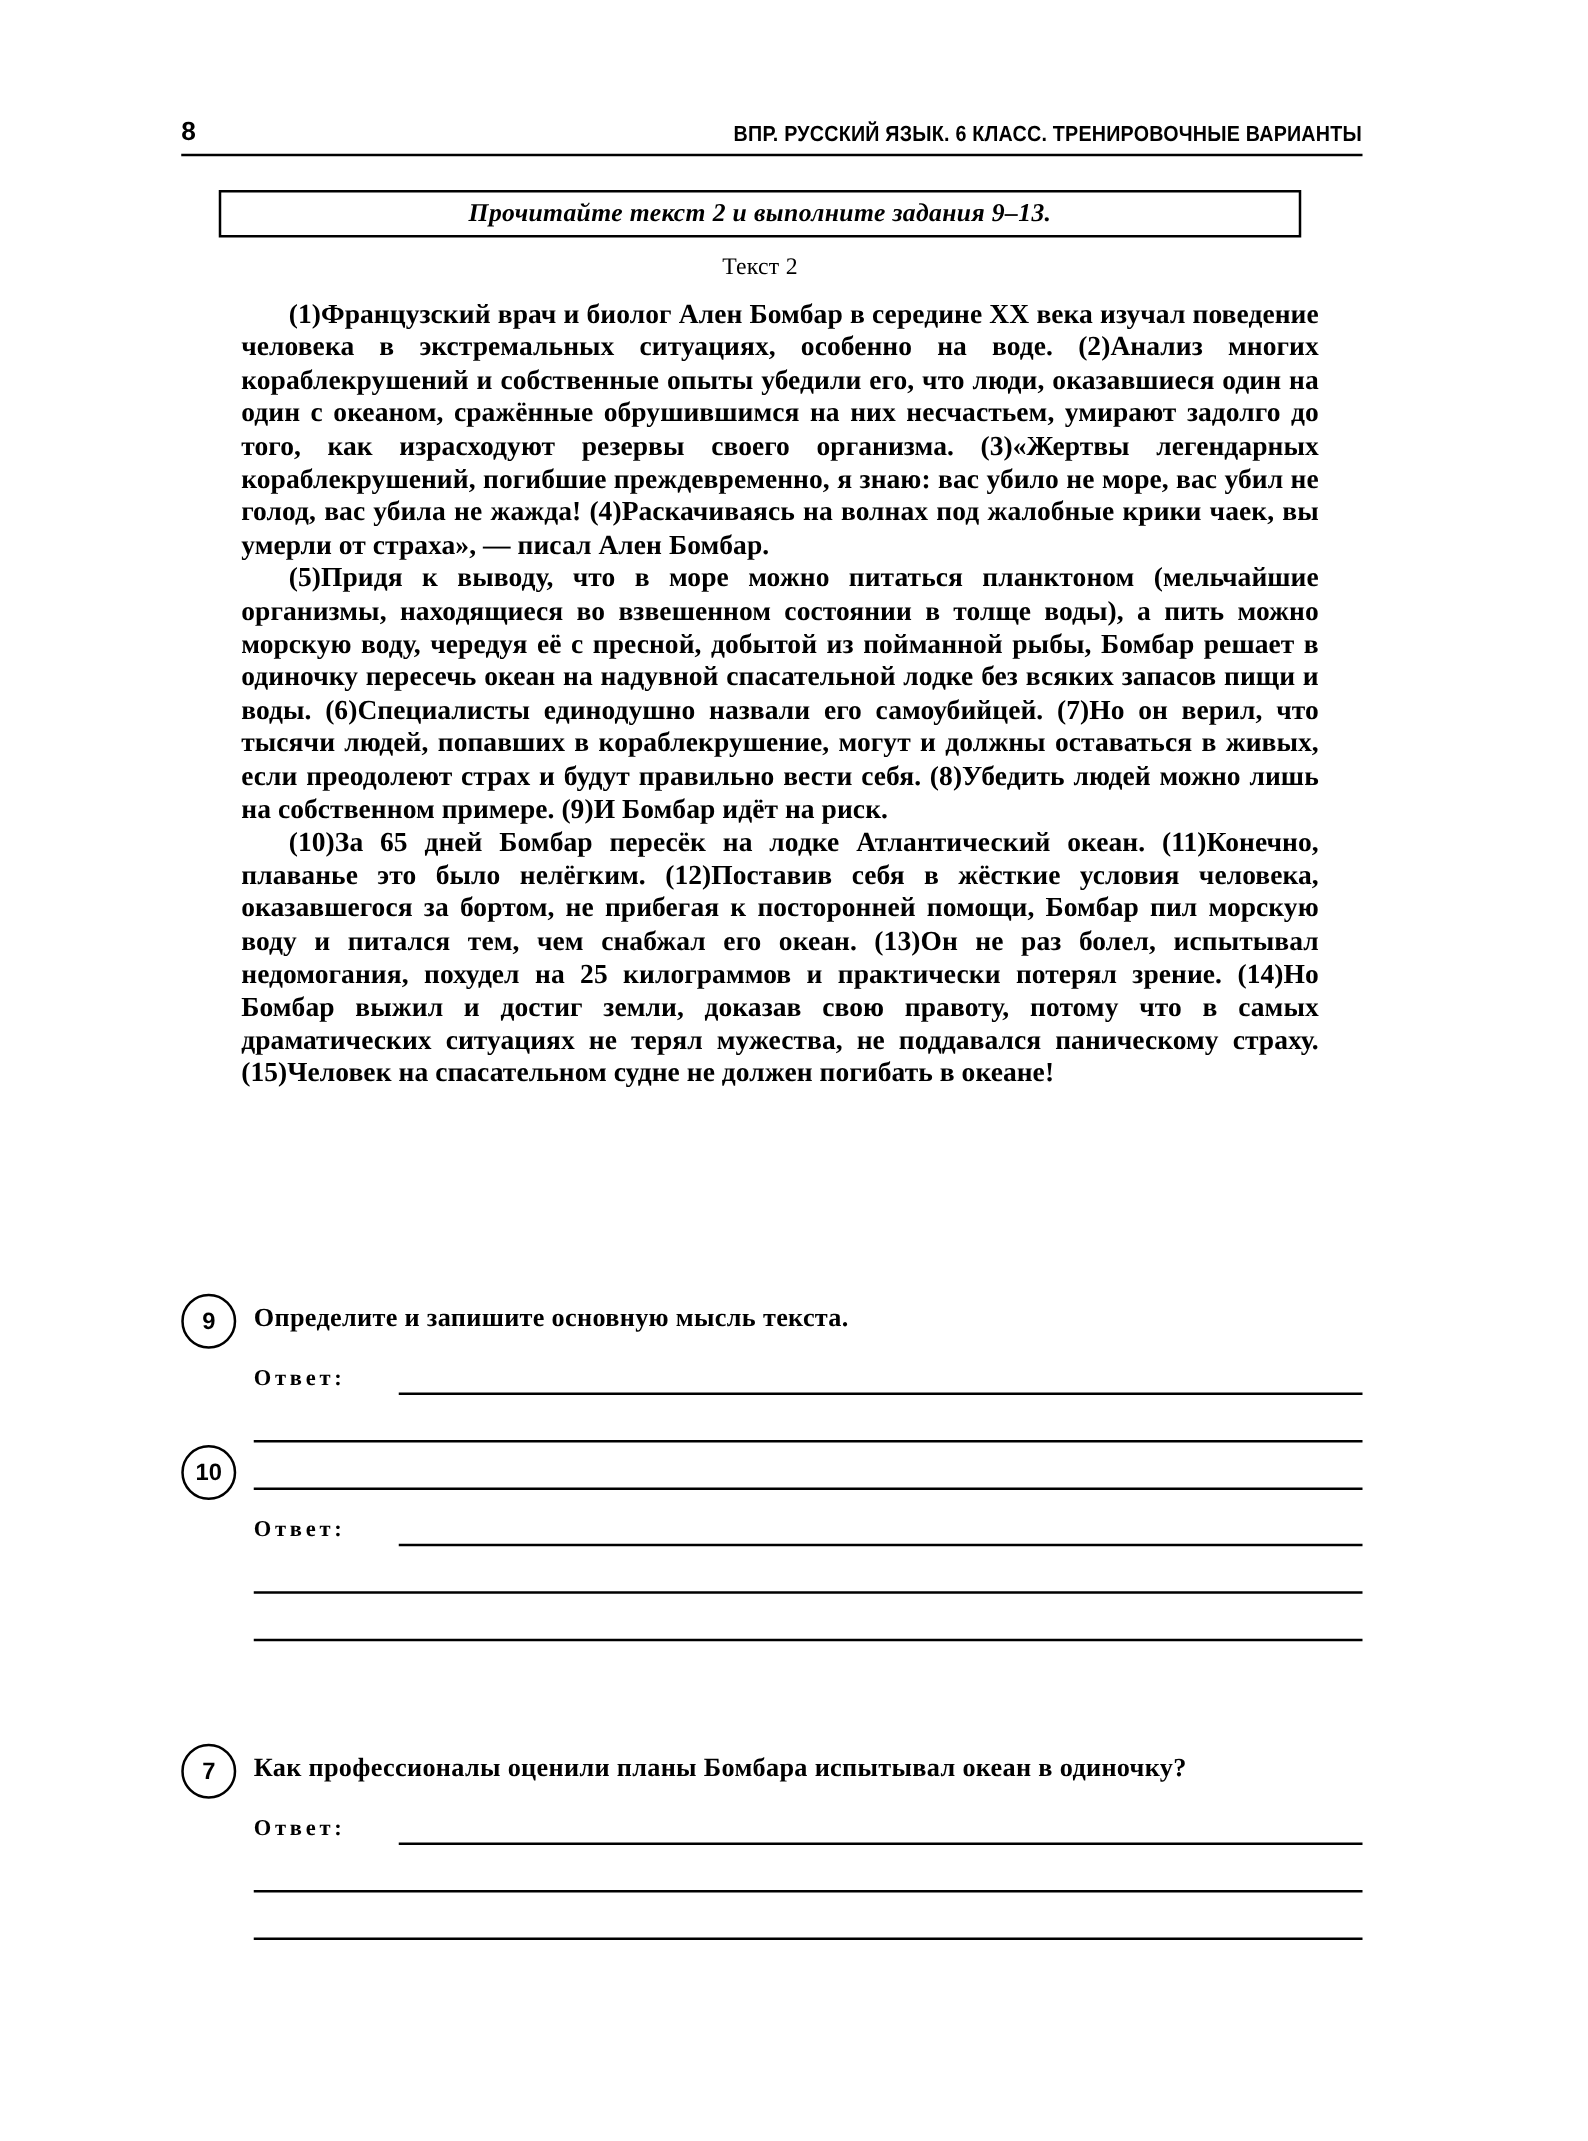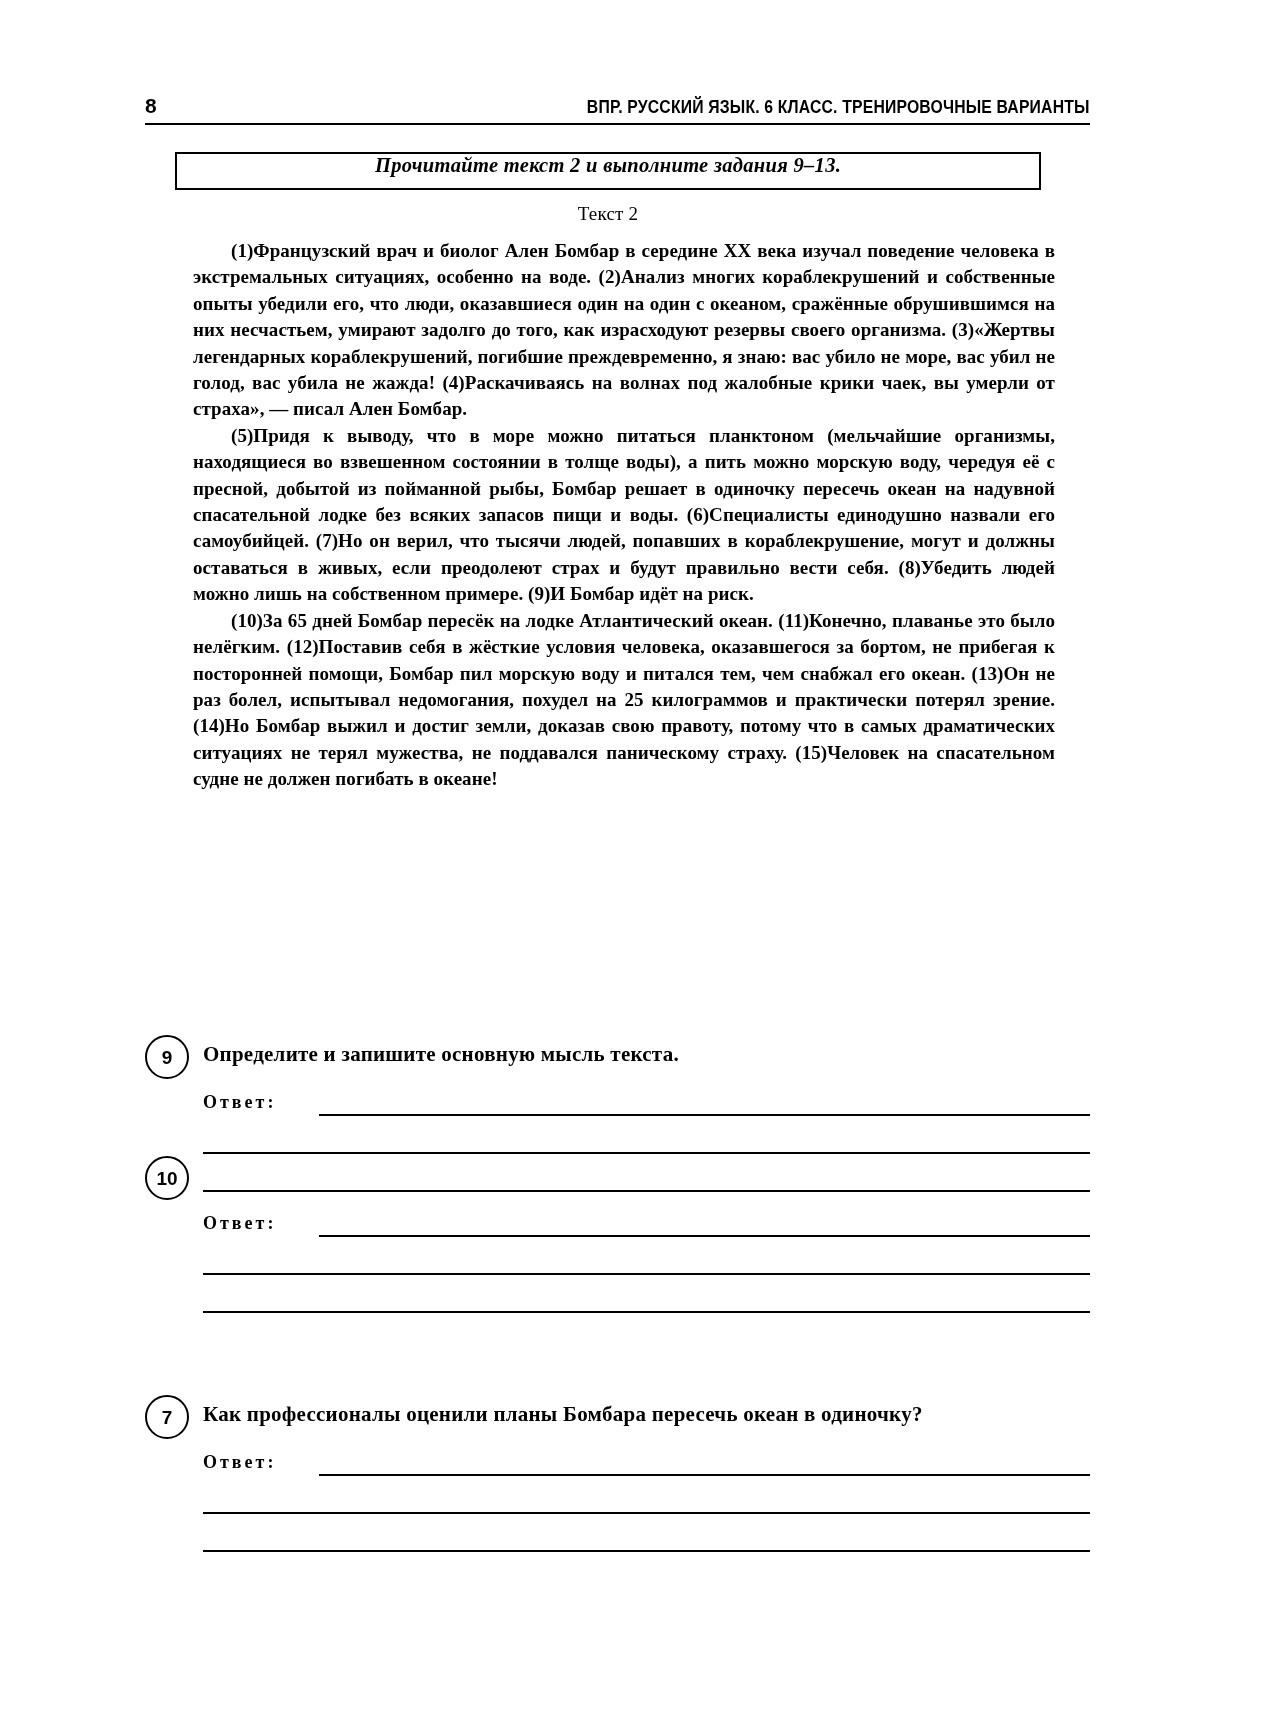--- a/index.html
+++ b/index.html
@@ -64,21 +64,21 @@
   
   .instruction-box {
     position: absolute;
     left: 175px;
     top: 152px;
     width: 866px;
     height: 38px;
     border: 2px solid #000;
     box-sizing: border-box;
     display: flex;
-    align-items: flex-start;
+    align-items: center;
     justify-content: center;
   }
   .instruction-text {
     font-family: "Liberation Serif", "DejaVu Serif", serif;
     font-weight: bold;
     font-style: italic;
     font-size: 20.5px;
     letter-spacing: 0.3px;
     white-space: nowrap;
   }
@@ -98,21 +98,21 @@
     position: absolute;
     left: 193px;
     top: 238px;
     width: 862px;
   }
   .reading p {
     margin: 0;
     text-align: justify;
     text-justify: inter-word;
     font-weight: bold;
-    font-size: 19px;
+    font-size: 22px;
     line-height: 26.4px;
     text-indent: 38px;
     letter-spacing: 0.05px;
   }
   .attribution {
     position: absolute;
     left: 193px;
     top: 977px;
     width: 862px;
     text-align: right;
@@ -242,21 +242,21 @@
       </div>
       <div class="answer-row">
         <span class="answer-rule full"></span>
       </div>
     </div>
   </div>
 
   <div class="task" style="top:1400px;">
     <div class="task-head">
       <div class="task-num">7</div>
-      <div class="task-text">Как профессионалы оценили планы Бомбара пересечь океан в одиночку?</div>
+      <div class="task-text">Как профессионалы оценили планы Бомбара испытывал океан в одиночку?</div>
     </div>
     <div class="answer-area" style="top:52px;position:absolute;">
       <div class="answer-row">
         <span class="answer-label">Ответ:</span>
         <span class="answer-rule first"></span>
       </div>
       <div class="answer-row">
         <span class="answer-rule full"></span>
       </div>
       <div class="answer-row">

